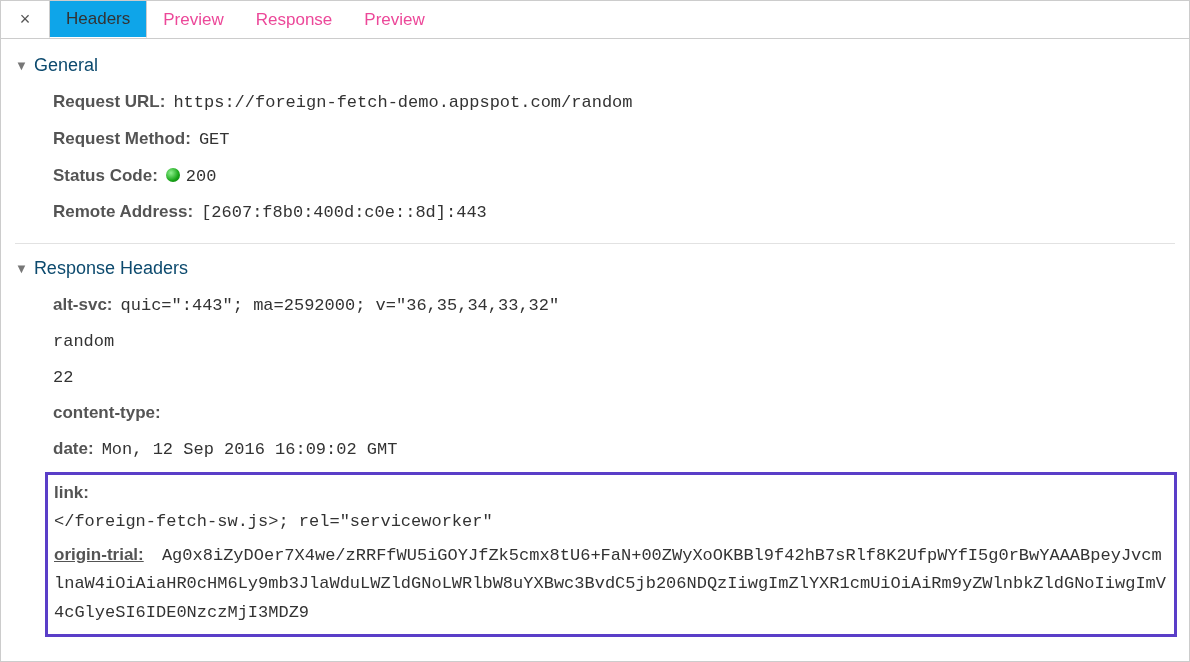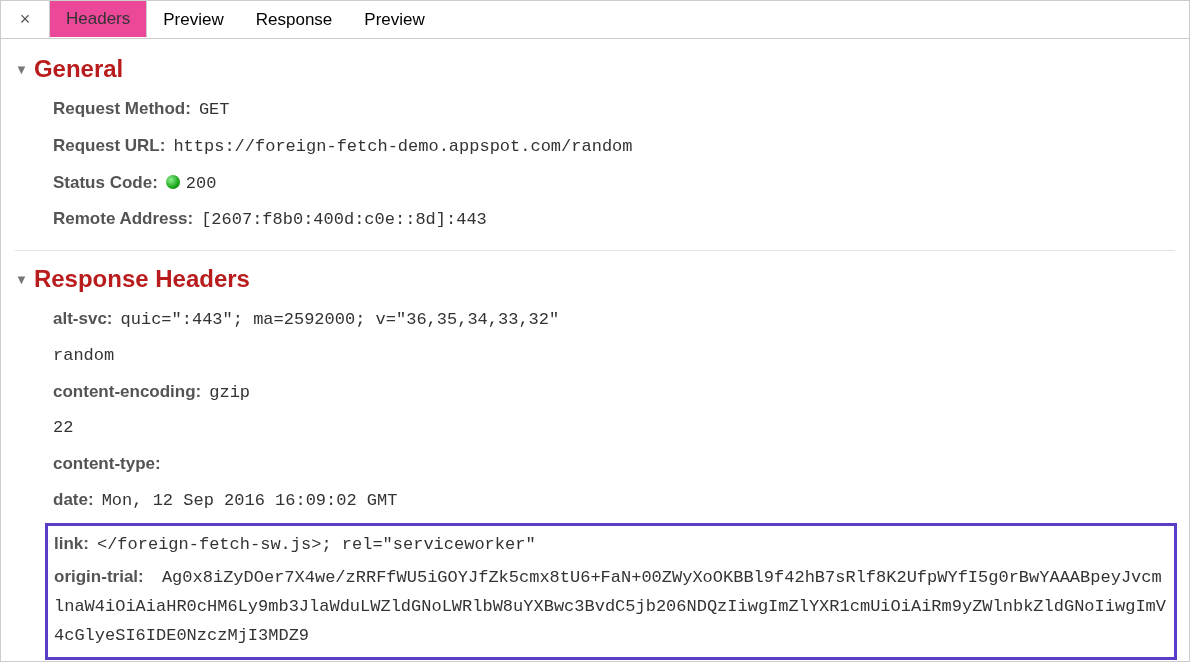--- a/index.html
+++ b/index.html
@@ -30,31 +30,31 @@
     color: #555;
     font-size: 18px;
     cursor: pointer;
     user-select: none;
   }
   .tab {
     padding: 0 16px;
     height: 100%;
     display: flex;
     align-items: center;
-    color: #000000;
+    color: #ec4899;
     cursor: pointer;
     user-select: none;
   }
   .tab.active {
     color: #333;
     border: 1px solid #ccc;
     border-bottom: 1px solid #fff;
     border-top: none;
     margin-top: -1px;
-    background: #ec4899;
+    background: #0ea5e9;
   }
   
   .content {
     padding: 8px 0 0 0;
   }
   .section {
     padding: 4px 0;
   }
   .section-header {
     display: flex;
@@ -62,23 +62,23 @@
     padding: 4px 14px 6px 14px;
     cursor: pointer;
     user-select: none;
   }
   .disclosure {
     color: #777;
     font-size: 13px;
     margin-right: 6px;
   }
   .section-title {
-    font-weight: 700;
-    color: #b91c1c;
-    font-size: 24px;
+    font-weight: 400;
+    color: #0c4a6e;
+    font-size: 18px;
   }
   .divider {
     height: 1px;
     background: #e2e2e2;
     margin: 6px 14px;
   }
   .kv-list {
     padding: 2px 0 2px 44px;
   }
   .kv-row {
@@ -108,20 +108,21 @@
     margin-right: 6px;
   }
   .highlight-box {
     border: 3px solid #5a3ec8;
     margin: 2px 12px 8px 44px;
     padding: 2px 6px 4px 6px;
   }
   .highlight-box .kv-row {
     padding: 2px 0;
     line-height: 1.7;
+    flex-direction: column;
   }
   .wrap-block {
     word-break: break-all;
     overflow-wrap: break-word;
     line-height: 1.7;
     color: #333;
   }
 </style>
 </head>
 <body>
@@ -136,26 +137,26 @@
 
 <div class="content">
 
   <div class="section">
     <div class="section-header">
       <span class="disclosure">▼</span>
       <span class="section-title">General</span>
     </div>
     <div class="kv-list">
       <div class="kv-row">
+        <span class="kv-key">Request URL:</span>
+        <span class="kv-val mono">https://foreign-fetch-demo.appspot.com/random</span>
+      </div>
+      <div class="kv-row">
         <span class="kv-key">Request Method:</span>
         <span class="kv-val mono">GET</span>
-      </div>
-      <div class="kv-row">
-        <span class="kv-key">Request URL:</span>
-        <span class="kv-val mono">https://foreign-fetch-demo.appspot.com/random</span>
       </div>
       <div class="kv-row">
         <span class="kv-key">Status Code:</span>
         <span class="kv-val mono">
           <span class="dot"></span><span>200</span>
         </span>
       </div>
       <div class="kv-row">
         <span class="kv-key">Remote Address:</span>
         <span class="kv-val mono">[2607:f8b0:400d:c0e::8d]:443</span>
@@ -172,39 +173,35 @@
     </div>
     <div class="kv-list">
       <div class="kv-row">
         <span class="kv-key">alt-svc:</span>
         <span class="kv-val mono">quic=":443"; ma=2592000; v="36,35,34,33,32"</span>
       </div>
       <div class="kv-row">
         <span class="kv-val mono">random</span>
       </div>
       <div class="kv-row">
-        <span class="kv-key">content-encoding:</span>
-        <span class="kv-val mono">gzip</span>
-      </div>
-      <div class="kv-row">
         <span class="kv-val mono">22</span>
       </div>
       <div class="kv-row">
         <span class="kv-key">content-type:</span>
       </div>
       <div class="kv-row">
         <span class="kv-key">date:</span>
         <span class="kv-val mono">Mon, 12 Sep 2016 16:09:02 GMT</span>
       </div>
     </div>
 
     <div class="highlight-box">
       <div class="kv-row">
         <span class="kv-key">link:</span>
         <span class="kv-val mono">&lt;/foreign-fetch-sw.js&gt;; rel="serviceworker"</span>
       </div>
       <div class="kv-row wrap-block mono">
-        <span><span class="kv-key" style="font-family:-apple-system,BlinkMacSystemFont,'Helvetica Neue',Arial,sans-serif;">origin-trial:</span> <span>Ag0x8iZyDOer7X4we/zRRFfWU5iGOYJfZk5cmx8tU6+FaN+00ZWyXoOKBBl9f42hB7sRlf8K2UfpWYfI5g0rBwYAAABpeyJvcmlnaW4iOiAiaHR0cHM6Ly9mb3JlaWduLWZldGNoLWRlbW8uYXBwc3BvdC5jb206NDQzIiwgImZlYXR1cmUiOiAiRm9yZWlnbkZldGNoIiwgImV4cGlyeSI6IDE0NzczMjI3MDZ9</span></span>
+        <span><span class="kv-key" style="font-family:-apple-system,BlinkMacSystemFont,'Helvetica Neue',Arial,sans-serif;text-decoration:underline;">origin-trial:</span> <span>Ag0x8iZyDOer7X4we/zRRFfWU5iGOYJfZk5cmx8tU6+FaN+00ZWyXoOKBBl9f42hB7sRlf8K2UfpWYfI5g0rBwYAAABpeyJvcmlnaW4iOiAiaHR0cHM6Ly9mb3JlaWduLWZldGNoLWRlbW8uYXBwc3BvdC5jb206NDQzIiwgImZlYXR1cmUiOiAiRm9yZWlnbkZldGNoIiwgImV4cGlyeSI6IDE0NzczMjI3MDZ9</span></span>
       </div>
     </div>
   </div>
 
 </div>
 
 </body></html>

